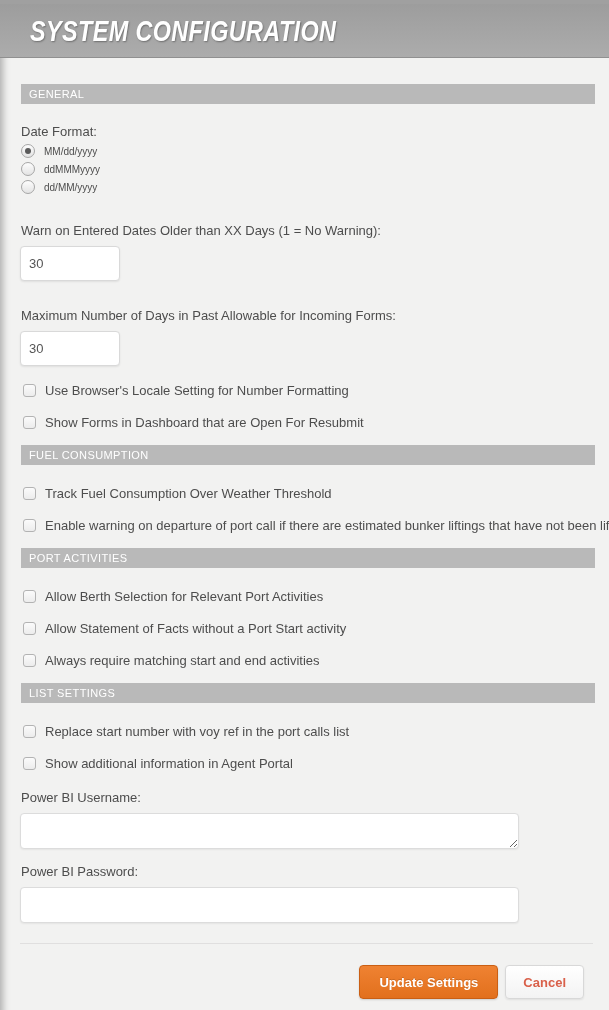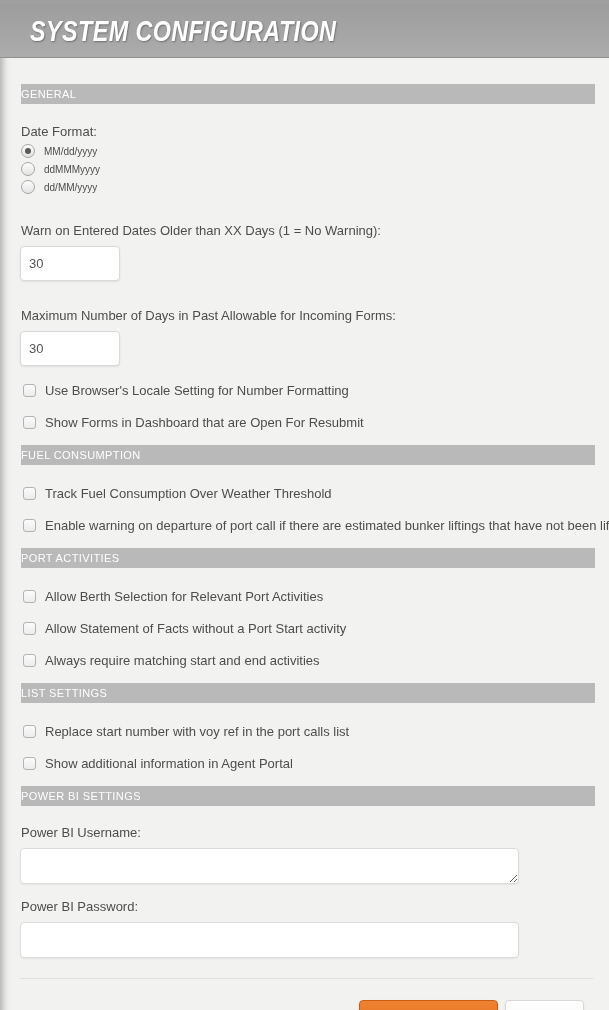--- a/index.html
+++ b/index.html
@@ -35,20 +35,21 @@
     white-space:nowrap;
   }
   
   .bar {
     margin:15px 14px 0 21px;
     height:20px; line-height:20px;
     background:#b9b9b9;
     color:#ffffff;
     font-size:11px;
     letter-spacing:0.4px;
+    padding-left:8px;
     text-transform:uppercase;
   }
   .bar.first { margin-top:26px; }
   .flabel {
     margin:16px 0 0 21px;
     font-size:13px;
     color:#4d4d4d;
     white-space:nowrap;
   }
   .flabel.date { margin-top:20px; margin-bottom:3px; }
@@ -236,21 +237,20 @@
 
   <div class="check-row after-bar">
     <span class="checkbox"></span>
     <span class="chk-label">Replace start number with voy ref in the port calls list</span>
   </div>
   <div class="check-row">
     <span class="checkbox"></span>
     <span class="chk-label">Show additional information in Agent Portal</span>
   </div>
 
-  <div class="bar">POWER BI SETTINGS</div>
 
   <div class="flabel" style="margin-top:19px">Power BI Username:</div>
   <textarea class="wide-field" style=""></textarea>
 
   <div class="flabel" style="margin-top:15px">Power BI Password:</div>
   <input class="wide-field" type="text" value="" style="">
 
   <div class="divider"></div>
 
   <div class="btn-row">

